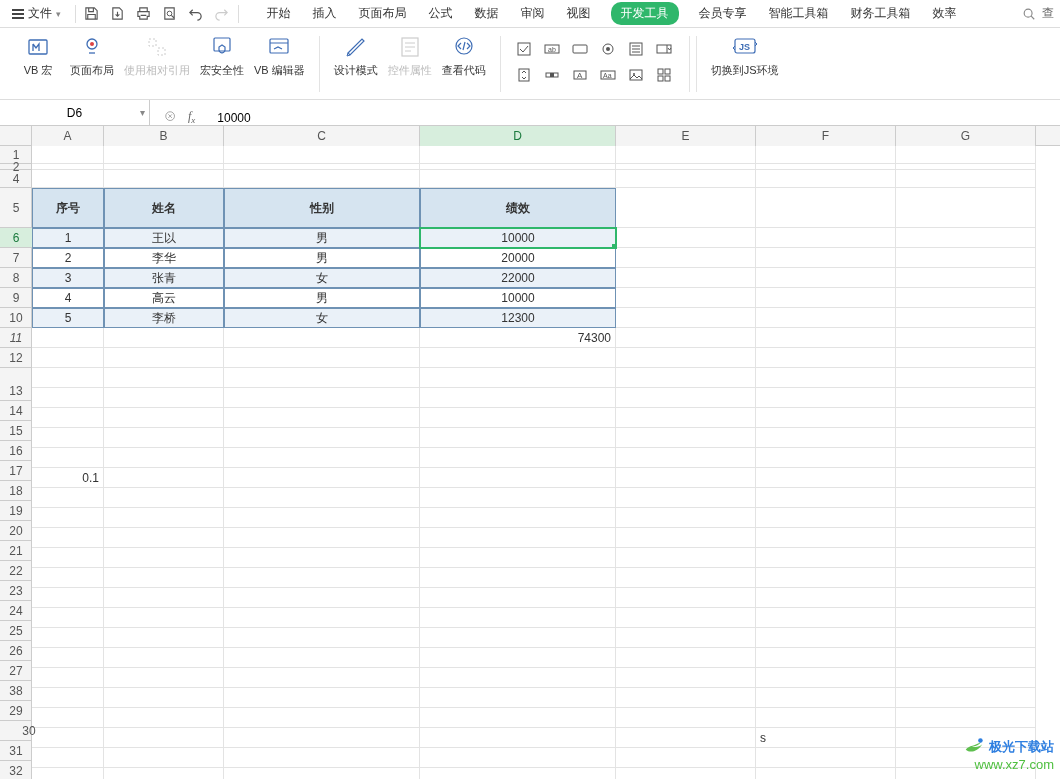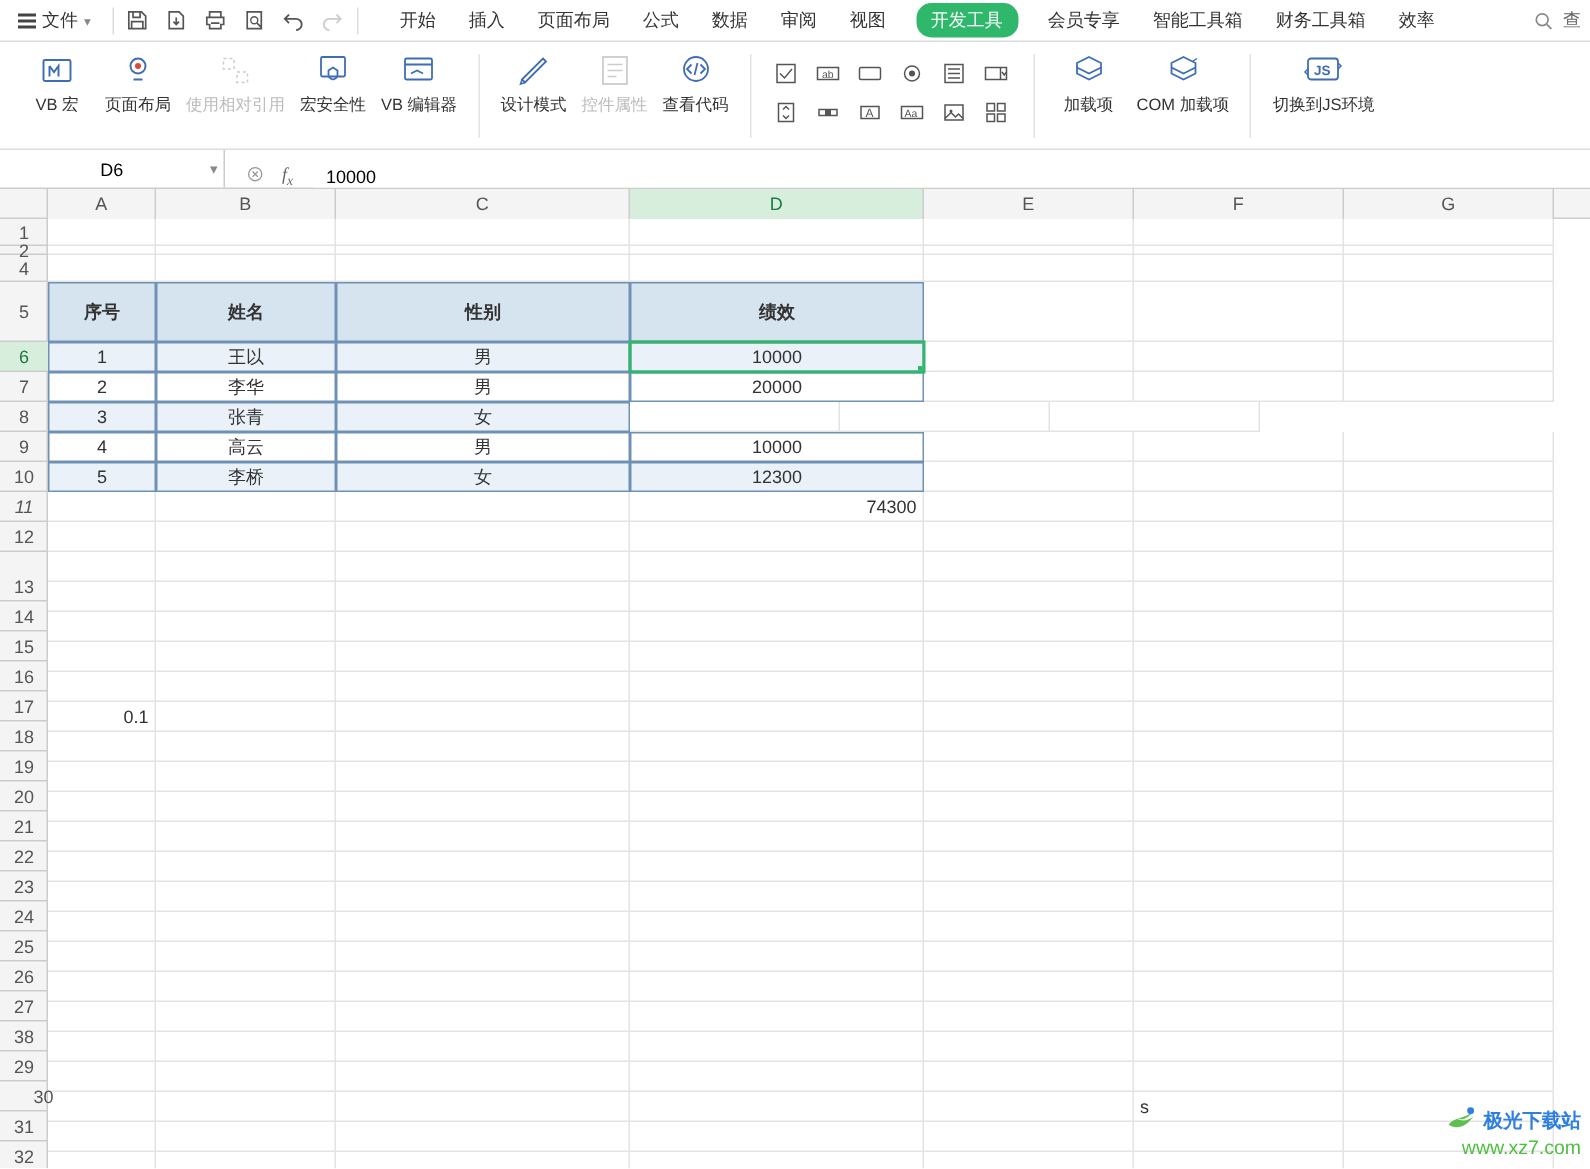--- a/index.html
+++ b/index.html
@@ -290,39 +290,20 @@
           <svg width="16" height="16" viewBox="0 0 16 16">
             <rect x="2" y="2" width="5" height="5" fill="none" stroke="#555"></rect>
             <rect x="9" y="2" width="5" height="5" fill="none" stroke="#555"></rect>
             <rect x="2" y="9" width="5" height="5" fill="none" stroke="#555"></rect>
             <rect x="9" y="9" width="5" height="5" fill="none" stroke="#555"></rect>
           </svg>
         </span>
     </div>
   </div>
   <div class="vsep"></div>
-  <div class="group">
-    <div class="btn">
-      <span class="ic">
-          <svg width="24" height="24" viewBox="0 0 24 24">
-            <path d="M12 3l8 4v3l-8 4-8-4V7z M4 10v4l8 4 8-4v-4" fill="none" stroke="#3e6db5" stroke-width="1.2"></path>
-          </svg>
-        </span>
-      <span class="lbl">加载项</span>
-    </div>
-    <div class="btn">
-      <span class="ic">
-          <svg width="24" height="24" viewBox="0 0 24 24">
-            <path d="M12 3l8 4v3l-8 4-8-4V7z M4 10v4l8 4 8-4v-4" fill="none" stroke="#3e6db5" stroke-width="1.2"></path>
-            <path d="M18 6l3-2" stroke="#3e6db5"></path>
-          </svg>
-        </span>
-      <span class="lbl">COM 加载项</span>
-    </div>
-  </div>
   <div class="vsep"></div>
   <div class="group">
     <div class="btn">
       <span class="ic">
           <svg width="26" height="24" viewBox="0 0 26 24">
             <rect x="3" y="4" width="20" height="14" rx="2" fill="none" stroke="#3e6db5" stroke-width="1.2"></rect>
             <text x="7" y="15" font-size="9" fill="#3e6db5" font-weight="bold">JS</text>
             <path d="M3 11l-2 2 2 2 M23 7l2 2-2 2" fill="none" stroke="#3e6db5"></path>
           </svg>
         </span>
@@ -445,20 +426,21 @@
         <div class="cell tbl-border" style="width: 196px; height: 100%;">男</div>
         <div class="cell tbl-border" style="width: 196px; height: 100%;">20000</div>
         <div class="cell" style="width: 140px; height: 100%;"></div>
         <div class="cell" style="width: 140px; height: 100%;"></div>
         <div class="cell" style="width: 140px; height: 100%;"></div>
       </div>
       <div class="row" style="height: 20px;">
         <div class="cell tbl-border tbl-band" style="width: 72px; height: 100%;">3</div>
         <div class="cell tbl-border tbl-band" style="width: 120px; height: 100%;">张青</div>
         <div class="cell tbl-border tbl-band" style="width: 196px; height: 100%;">女</div>
+        <div class="cell tbl-border tbl-band" style="width: 196px; height: 100%;">22000</div>
         <div class="cell" style="width: 140px; height: 100%;"></div>
         <div class="cell" style="width: 140px; height: 100%;"></div>
         <div class="cell" style="width: 140px; height: 100%;"></div>
       </div>
       <div class="row" style="height: 20px;">
         <div class="cell tbl-border" style="width: 72px; height: 100%;">4</div>
         <div class="cell tbl-border" style="width: 120px; height: 100%;">高云</div>
         <div class="cell tbl-border" style="width: 196px; height: 100%;">男</div>
         <div class="cell tbl-border" style="width: 196px; height: 100%;">10000</div>
         <div class="cell" style="width: 140px; height: 100%;"></div>

